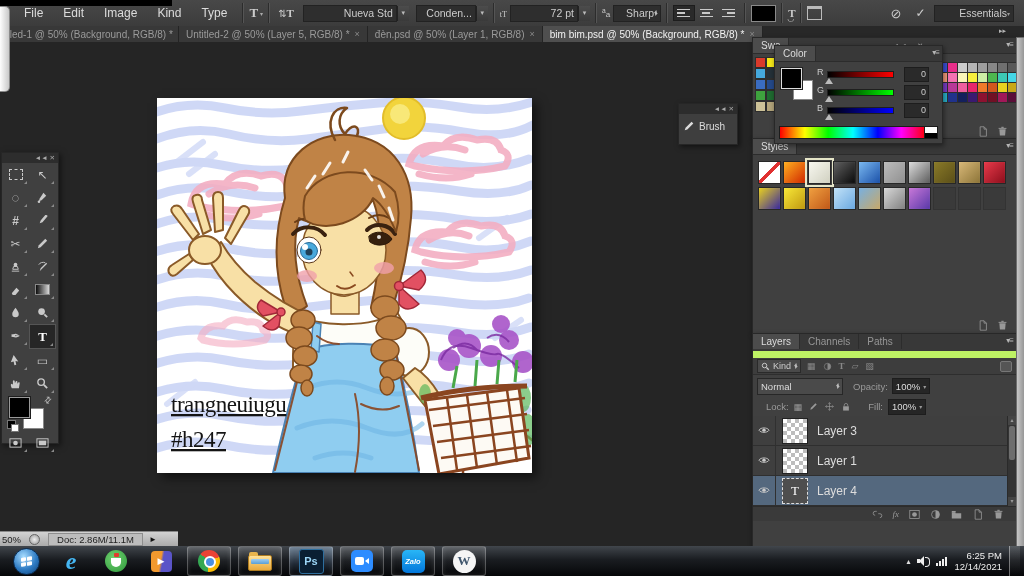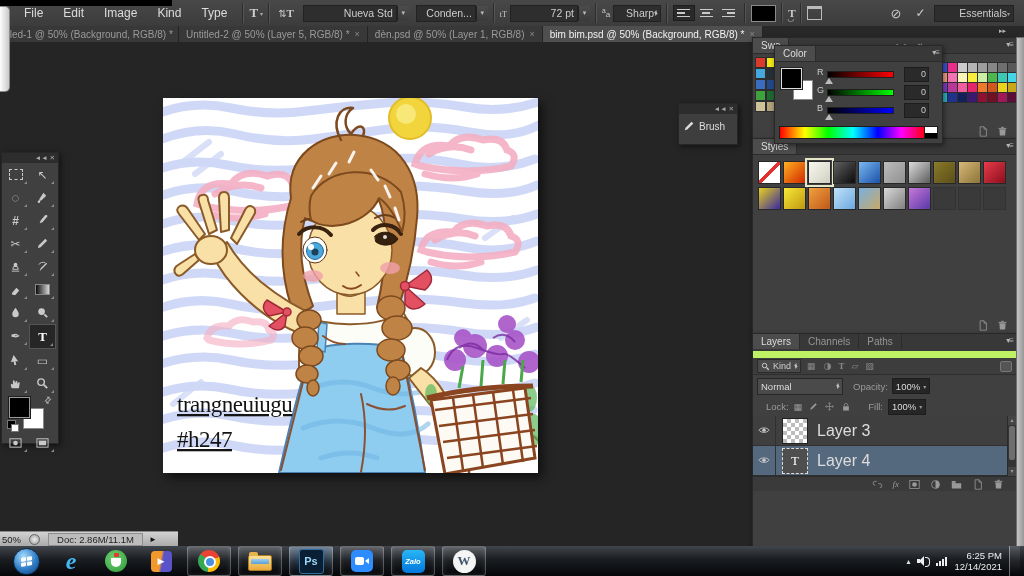--- a/index.html
+++ b/index.html
@@ -75,31 +75,31 @@
   .row3{height:19px;display:flex;align-items:center;gap:5px;padding:0 13px;color:#9a9a9a;font-size:9.5px;}
   .selbox{display:flex;align-items:center;justify-content:space-between;width:78px;height:15px;background:#4a4a4a;border:1px solid #272727;padding:0 3px;font-size:9.5px;color:#ddd;}
   .vpill{display:flex;align-items:center;background:#262626;border:1px solid #1d1d1d;height:14px;padding:0 3px;font-size:9.5px;color:#ddd;gap:3px;}
   #lrows{position:relative;}
   .lrow{height:29px;display:flex;align-items:center;background:#3f3f3f;border-bottom:1px solid #2f2f2f;}
   .lrow.selected{background:#54687e;}
   .leye{width:22px;display:flex;align-items:center;justify-content:center;border-right:1px solid #303030;align-self:stretch;color:#ccc;}
   .lthumb{width:24px;height:24px;margin-left:6px;}
   .checker{background:linear-gradient(45deg,#bdbdbd 25%,transparent 25% 75%,#bdbdbd 75%) 0 0/8px 8px,linear-gradient(45deg,#bdbdbd 25%,transparent 25% 75%,#bdbdbd 75%) 4px 4px/8px 8px,#fff;border:1px solid #222;}
   .text-thumb{background:#4e4e4e;border:1px dashed #ddd;display:flex;align-items:center;justify-content:center;color:#fff;font-family:"Liberation Serif",serif;font-size:13px;}
-  .lname{margin-left:9px;font-size:16px;color:#ddd;}
+  .lname{margin-left:9px;font-size:12px;color:#ddd;}
   #lscroll{position:absolute;right:0;top:0;bottom:0;width:8px;background:#343434;border-left:1px solid #2a2a2a;}
   #lscroll .arr{height:9px;background:#454545;color:#999;font-size:6px;text-align:center;line-height:9px;}
   #lscroll .th{position:absolute;top:10px;left:1px;width:6px;height:34px;background:#6e6e6e;border-radius:2px;}
   #layers-footer{height:14px;background:#3a3a3a;border-top:1px solid #2c2c2c;display:flex;align-items:center;justify-content:flex-end;gap:10px;padding-right:12px;color:#999;}
   .fxtxt{font-style:italic;font-size:9px;font-family:"Liberation Serif",serif;color:#999;}
   
   #dock-scroll{position:absolute;left:1016px;top:37px;width:8px;height:508px;background:linear-gradient(90deg,#c7c7c7,#909090);border:1px solid #6e6e6e;}
   #dock-collapse{position:absolute;left:999px;top:27px;font-size:7px;color:#b5b5b5;}
   
-  #canvas-wrap{position:absolute;left:163px;top:98px;width:375px;height:375px;background:#fff;box-shadow:5px 5px 10px rgba(0,0,0,.55);}
+  #canvas-wrap{position:absolute;left:157px;top:98px;width:375px;height:375px;background:#fff;box-shadow:5px 5px 10px rgba(0,0,0,.55);}
   
   #brush-float{position:absolute;left:678px;top:103px;width:58px;height:40px;background:#3e3e3e;border:1px solid #262626;box-shadow:2px 2px 5px rgba(0,0,0,.5);z-index:40;}
   #brush-float .bhead{height:10px;background:#2c2c2c;font-size:6.5px;color:#aaa;text-align:right;padding-right:3px;line-height:10px;}
   #brush-float .bbody{display:flex;align-items:center;gap:4px;padding:6px 4px;color:#ddd;font-size:10px;}
   
   #statusbar{position:absolute;left:0;top:531px;width:178px;height:15px;background:linear-gradient(#d2d2d2,#a8a8a8);border-top:1px solid #888;display:flex;align-items:center;font-size:9.5px;color:#222;}
   #status-doc{background:#bdbdbd;border:1px solid #8e8e8e;height:11px;line-height:11px;padding:0 8px;margin-left:8px;}
   #status-badge{width:9px;height:9px;border:1px solid #666;border-radius:50%;margin-left:8px;background:radial-gradient(#eee,#999);}
   
   #taskbar{position:absolute;left:0;top:546px;width:1024px;height:30px;background:linear-gradient(180deg,#41464c,#1a1d21 45%,#050608);display:flex;align-items:center;z-index:80;}
@@ -748,20 +748,30 @@
       <div class="lrow">
         <span class="leye eye-slot">
             <svg width="12" height="12" viewBox="0 0 14 14">
               <path d="M1 6c2.5-3.5 9.5-3.5 12 0-2.5 3.5-9.5 3.5-12 0z" stroke="currentColor" fill="none"></path>
               <circle cx="7" cy="6" r="2" fill="currentColor"></circle>
             </svg>
           </span>
         <span class="lthumb checker"></span>
         <span class="lname">Layer 3</span>
       </div>
+      <div class="lrow">
+        <span class="leye eye-slot">
+            <svg width="12" height="12" viewBox="0 0 14 14">
+              <path d="M1 6c2.5-3.5 9.5-3.5 12 0-2.5 3.5-9.5 3.5-12 0z" stroke="currentColor" fill="none"></path>
+              <circle cx="7" cy="6" r="2" fill="currentColor"></circle>
+            </svg>
+          </span>
+        <span class="lthumb checker"></span>
+        <span class="lname">Layer 1</span>
+      </div>
       <div class="lrow selected">
         <span class="leye eye-slot">
             <svg width="12" height="12" viewBox="0 0 14 14">
               <path d="M1 6c2.5-3.5 9.5-3.5 12 0-2.5 3.5-9.5 3.5-12 0z" stroke="currentColor" fill="none"></path>
               <circle cx="7" cy="6" r="2" fill="currentColor"></circle>
             </svg>
           </span>
         <span class="lthumb text-thumb">T</span>
         <span class="lname">Layer 4</span>
       </div>

